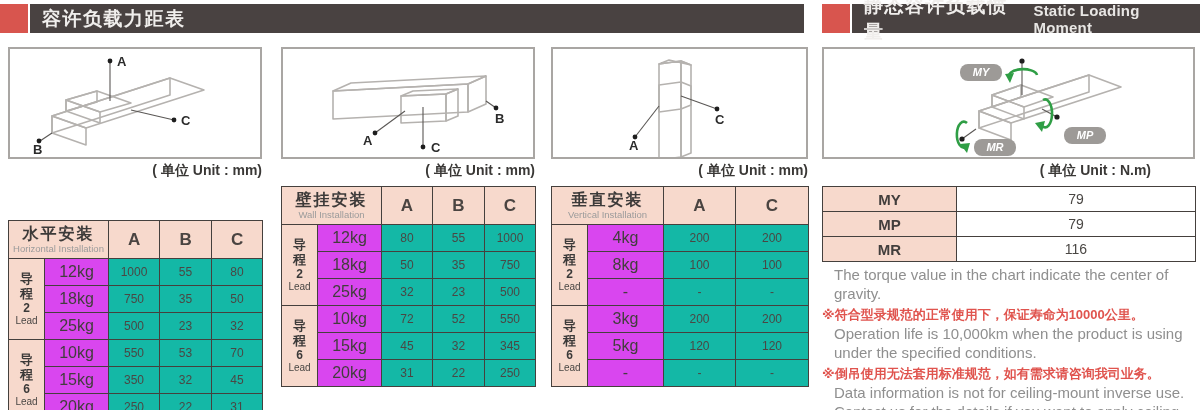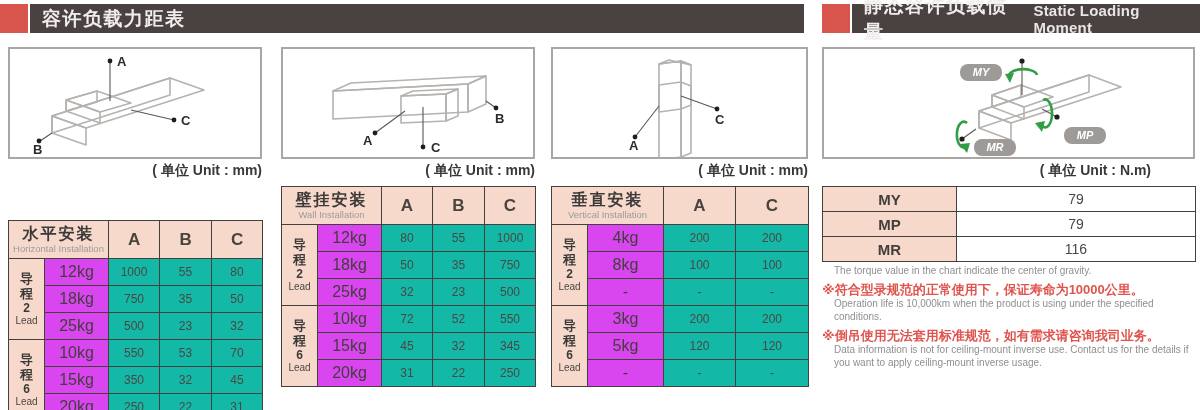--- a/index.html
+++ b/index.html
@@ -42,21 +42,21 @@
   .val{font-size:12px;font-weight:500;color:#4a4744;background:#14b8a6;}
   
   table.mtab{position:absolute;left:822px;top:186px;width:373px;border-collapse:collapse;table-layout:fixed;background:#fff;}
   .mtab th,.mtab td{border:1px solid #45403d;padding:0;text-align:center;vertical-align:middle;}
   .mtab tr{height:25px;}
   .mlab{background:#f7d9cc;font-size:15px;font-weight:bold;color:#423e3c;}
   .mval{font-size:14px;font-weight:500;color:#4a4744;}
   
   .notes{position:absolute;left:822px;top:265px;width:378px;}
   .note-zh{color:#e0544e;font-size:13px;font-weight:bold;line-height:1.35;}
-  .note-en{color:#8f8f8f;font-size:10px;line-height:1.28;margin:0 0 3px 12px;}
+  .note-en{color:#8f8f8f;font-size:15px;line-height:1.28;margin:0 0 3px 12px;}
 </style>
 </head>
 <body>
 
 <div class="rsq" style="left:0;"></div>
 <div class="hbar" style="left:30px;width:774px;">
   <span class="zh">容许负载力距表</span>
 </div>
 <div class="rsq" style="left:822px;"></div>
 <div class="hbar" style="left:852px;width:348px;">

